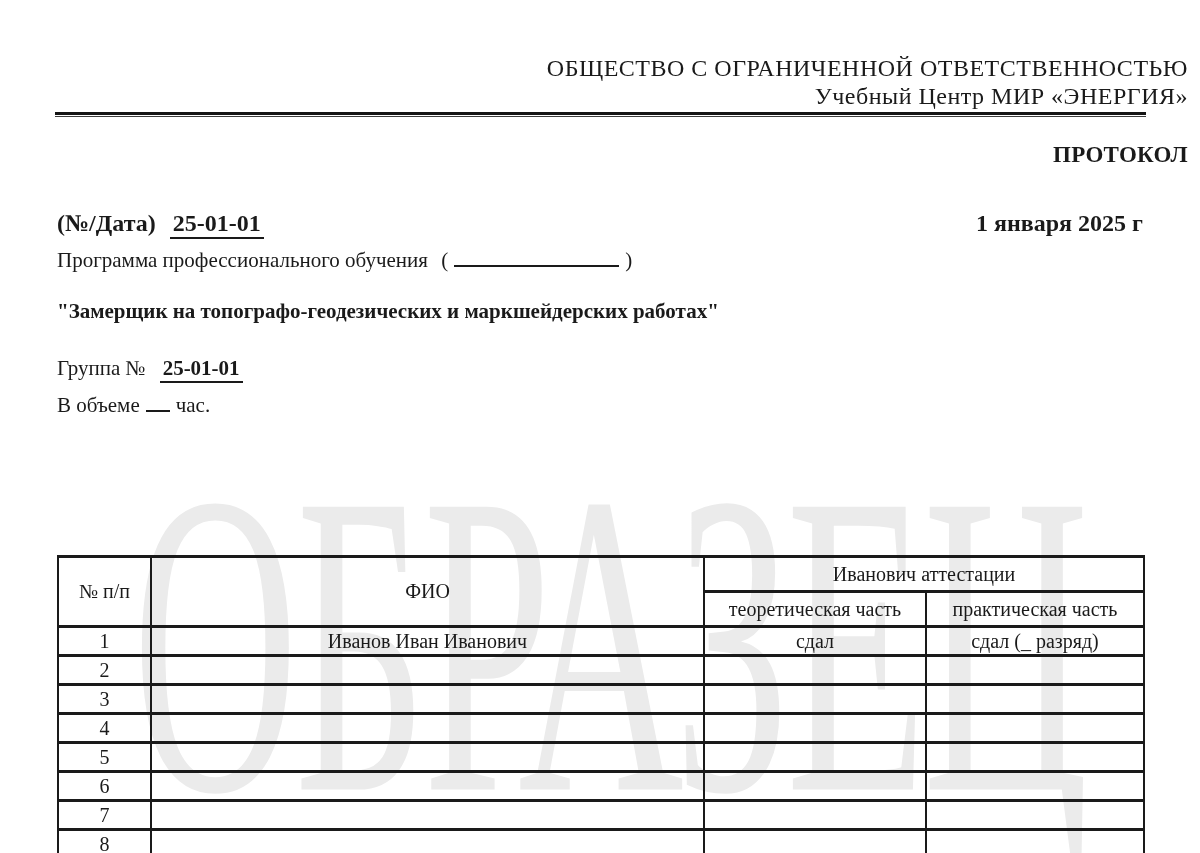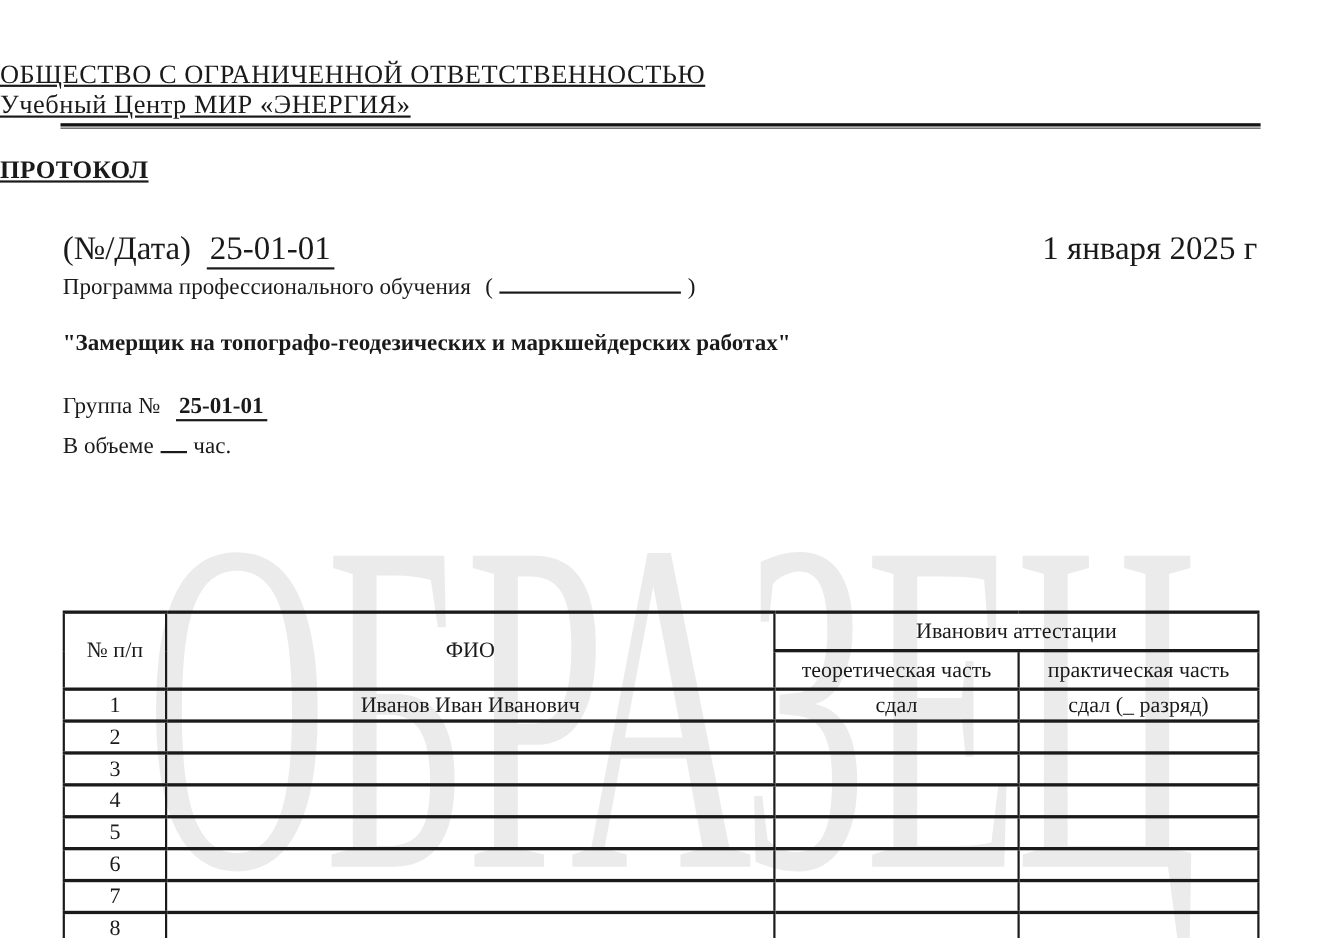--- a/index.html
+++ b/index.html
@@ -18,28 +18,27 @@
   }
   .line {
     position: absolute;
     white-space: nowrap;
     line-height: 1;
     z-index: 2;
   }
   .center {
     left: 0;
     right: 12px;
-    text-align: left;
-    text-decoration: underline;
+    text-align: right;
   }
   .org-line { font-size: 24px; letter-spacing: 0.5px; }
   .title-line { font-size: 23px; font-weight: bold; letter-spacing: 0.3px; }
   .body-line { font-size: 21px; }
   .bold { font-weight: bold; }
-  .meta-line { font-size: 30px; font-weight: normal; }
+  .meta-line { font-size: 24px; font-weight: bold; }
 
   .header-rule {
     position: absolute;
     left: 55px;
     right: 54px;
     top: 112px;
     height: 1px;
     border-top: 3px solid #151515;
     border-bottom: 1px solid #3c3c3c;
     z-index: 2;

